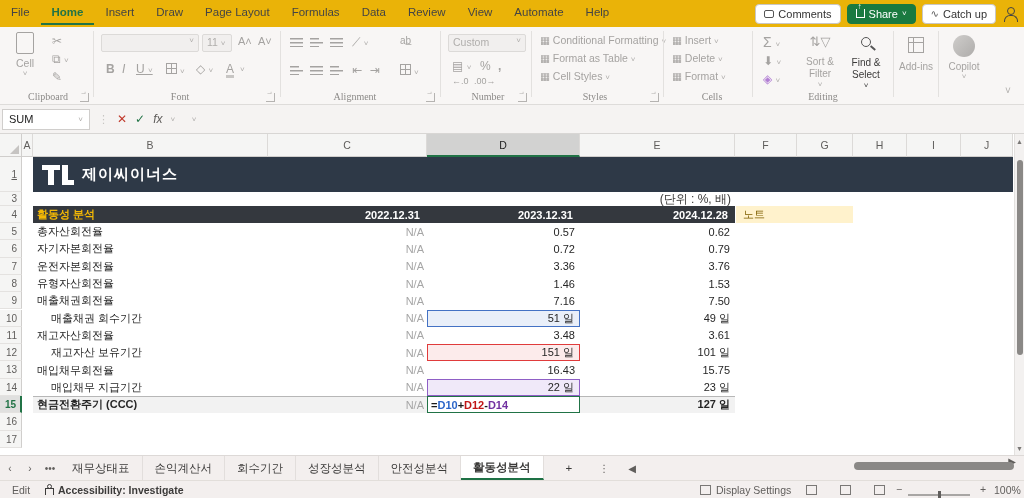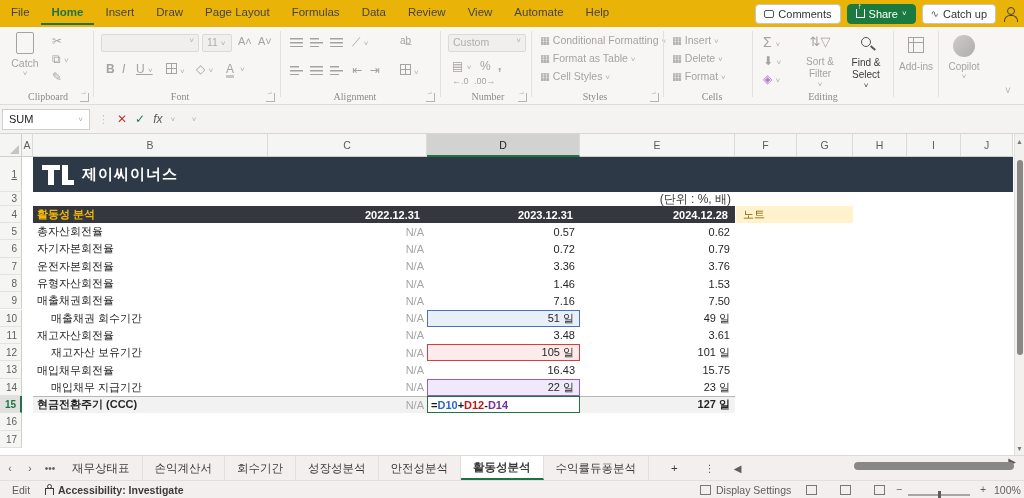--- a/index.html
+++ b/index.html
@@ -123,21 +123,21 @@
         <span>Catch up</span>
       </div>
     <div class="person-ic"></div>
   </div>
 </div>
 
 <div id="ribbon">
 
   <div class="abs" style="left:10px;top:5px;width:30px;text-align:center">
     <div style="width:18px;height:22px;border:1.4px solid #a5a3a1;border-radius:2px;margin:0 auto"></div>
-    <div style="font-size:10.5px;margin-top:3px">Catch</div>
+    <div style="font-size:10.5px;margin-top:3px">Cell</div>
     <div class="chev">˅</div>
   </div>
   <div class="abs ic" style="left:52px;top:8px">✂</div>
   <div class="abs ic" style="left:52px;top:26px">⧉ <span class="chev">˅</span></div>
   <div class="abs ic" style="left:52px;top:44px">✎</div>
   <div class="grp-label" style="left:18px;width:60px">Clipboard</div>
   <div class="launcher" style="left:80px"></div>
   <div class="vsep" style="left:93px"></div>
 
   <div class="abs combo" style="left:101px;top:7px;width:98px;height:18px">&nbsp;<span class="chev" style="float:right">˅</span></div>
@@ -312,21 +312,21 @@
       <div class="cell" style="left: 51px; top: 175.5px; width: 217px; height: 17.3px;">매출채권 회수기간</div>
       <div class="cell num gray" style="left: 268px; top: 175.5px; width: 156px; height: 17.3px;">N/A</div>
       <div class="cell num hl-blue" style="left: 427px; top: 175.5px; width: 153px; height: 17.3px; padding-right: 5px;">51 일</div>
       <div class="cell num" style="left: 580px; top: 175.5px; width: 150px; height: 17.3px;">49 일</div>
       <div class="cell" style="left: 37px; top: 192.8px; width: 231px; height: 17.3px;">재고자산회전율</div>
       <div class="cell num gray" style="left: 268px; top: 192.8px; width: 156px; height: 17.3px;">N/A</div>
       <div class="cell num" style="left: 427px; top: 192.8px; width: 153px; height: 17.3px; padding-right: 5px;">3.48</div>
       <div class="cell num" style="left: 580px; top: 192.8px; width: 150px; height: 17.3px;">3.61</div>
       <div class="cell" style="left: 51px; top: 210.1px; width: 217px; height: 17.3px;">재고자산 보유기간</div>
       <div class="cell num gray" style="left: 268px; top: 210.1px; width: 156px; height: 17.3px;">N/A</div>
-      <div class="cell num hl-red" style="left: 427px; top: 210.1px; width: 153px; height: 17.3px; padding-right: 5px;">105 일</div>
+      <div class="cell num hl-red" style="left: 427px; top: 210.1px; width: 153px; height: 17.3px; padding-right: 5px;">151 일</div>
       <div class="cell num" style="left: 580px; top: 210.1px; width: 150px; height: 17.3px;">101 일</div>
       <div class="cell" style="left: 37px; top: 227.4px; width: 231px; height: 17.3px;">매입채무회전율</div>
       <div class="cell num gray" style="left: 268px; top: 227.4px; width: 156px; height: 17.3px;">N/A</div>
       <div class="cell num" style="left: 427px; top: 227.4px; width: 153px; height: 17.3px; padding-right: 5px;">16.43</div>
       <div class="cell num" style="left: 580px; top: 227.4px; width: 150px; height: 17.3px;">15.75</div>
       <div class="cell" style="left: 51px; top: 244.7px; width: 217px; height: 17.3px;">매입채무 지급기간</div>
       <div class="cell num gray" style="left: 268px; top: 244.7px; width: 156px; height: 17.3px;">N/A</div>
       <div class="cell num hl-purple" style="left: 427px; top: 244.7px; width: 153px; height: 17.3px; padding-right: 5px;">22 일</div>
       <div class="cell num" style="left: 580px; top: 244.7px; width: 150px; height: 17.3px;">23 일</div>
       <div class="cell total-band" style="left: 33px; top: 262px; width: 702px; height: 17.3px;"></div>
@@ -353,21 +353,20 @@
   <div class="nav-ar">‹</div>
   <div class="nav-ar">›</div>
   <div class="nav-ar">•••</div>
   <div id="stab-list" style="display:flex">
       <div class="stab">재무상태표</div>
       <div class="stab">손익계산서</div>
       <div class="stab">회수기간</div>
       <div class="stab">성장성분석</div>
       <div class="stab">안전성분석</div>
       <div class="stab active">활동성분석</div>
-      <div class="stab">수익률듀퐁분석</div>
     </div>
   <div class="stab" style="border:none;padding:0 22px">+</div>
   <div class="nav-ar">⋮</div>
   <div class="nav-ar" style="margin-left:8px">◀</div>
   <div class="nav-ar" style="position:absolute;right:2px">▶</div>
 </div>
 <div id="hscroll"></div>
 
 <div id="statusbar">
   <span class="abs" style="left:12px;top:3px">Edit</span>

